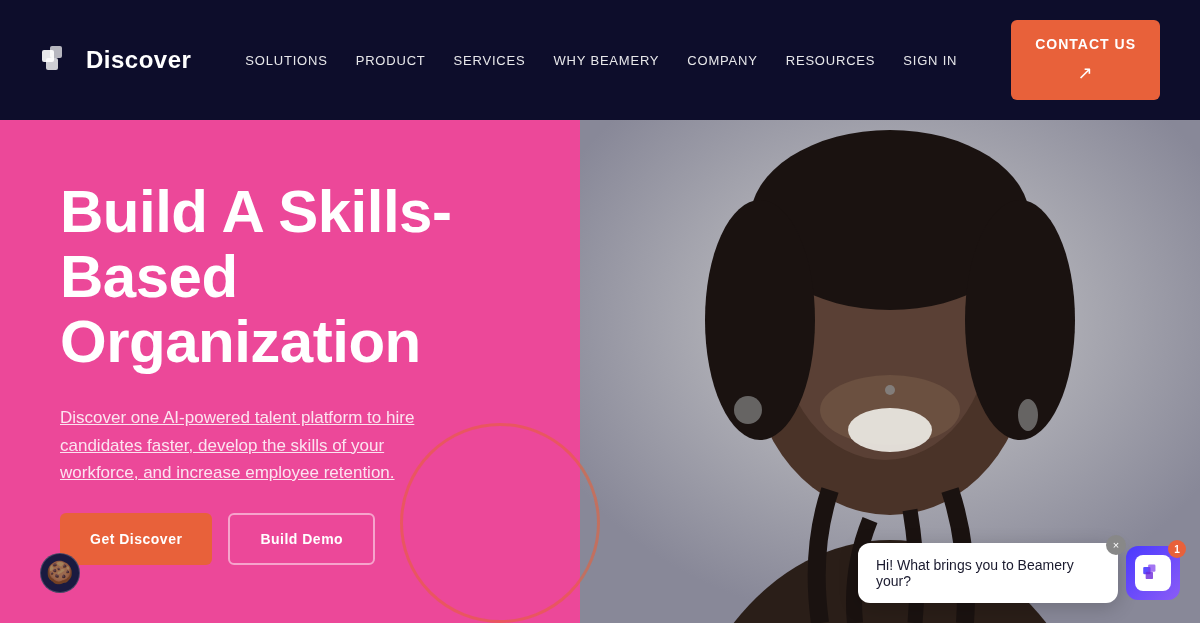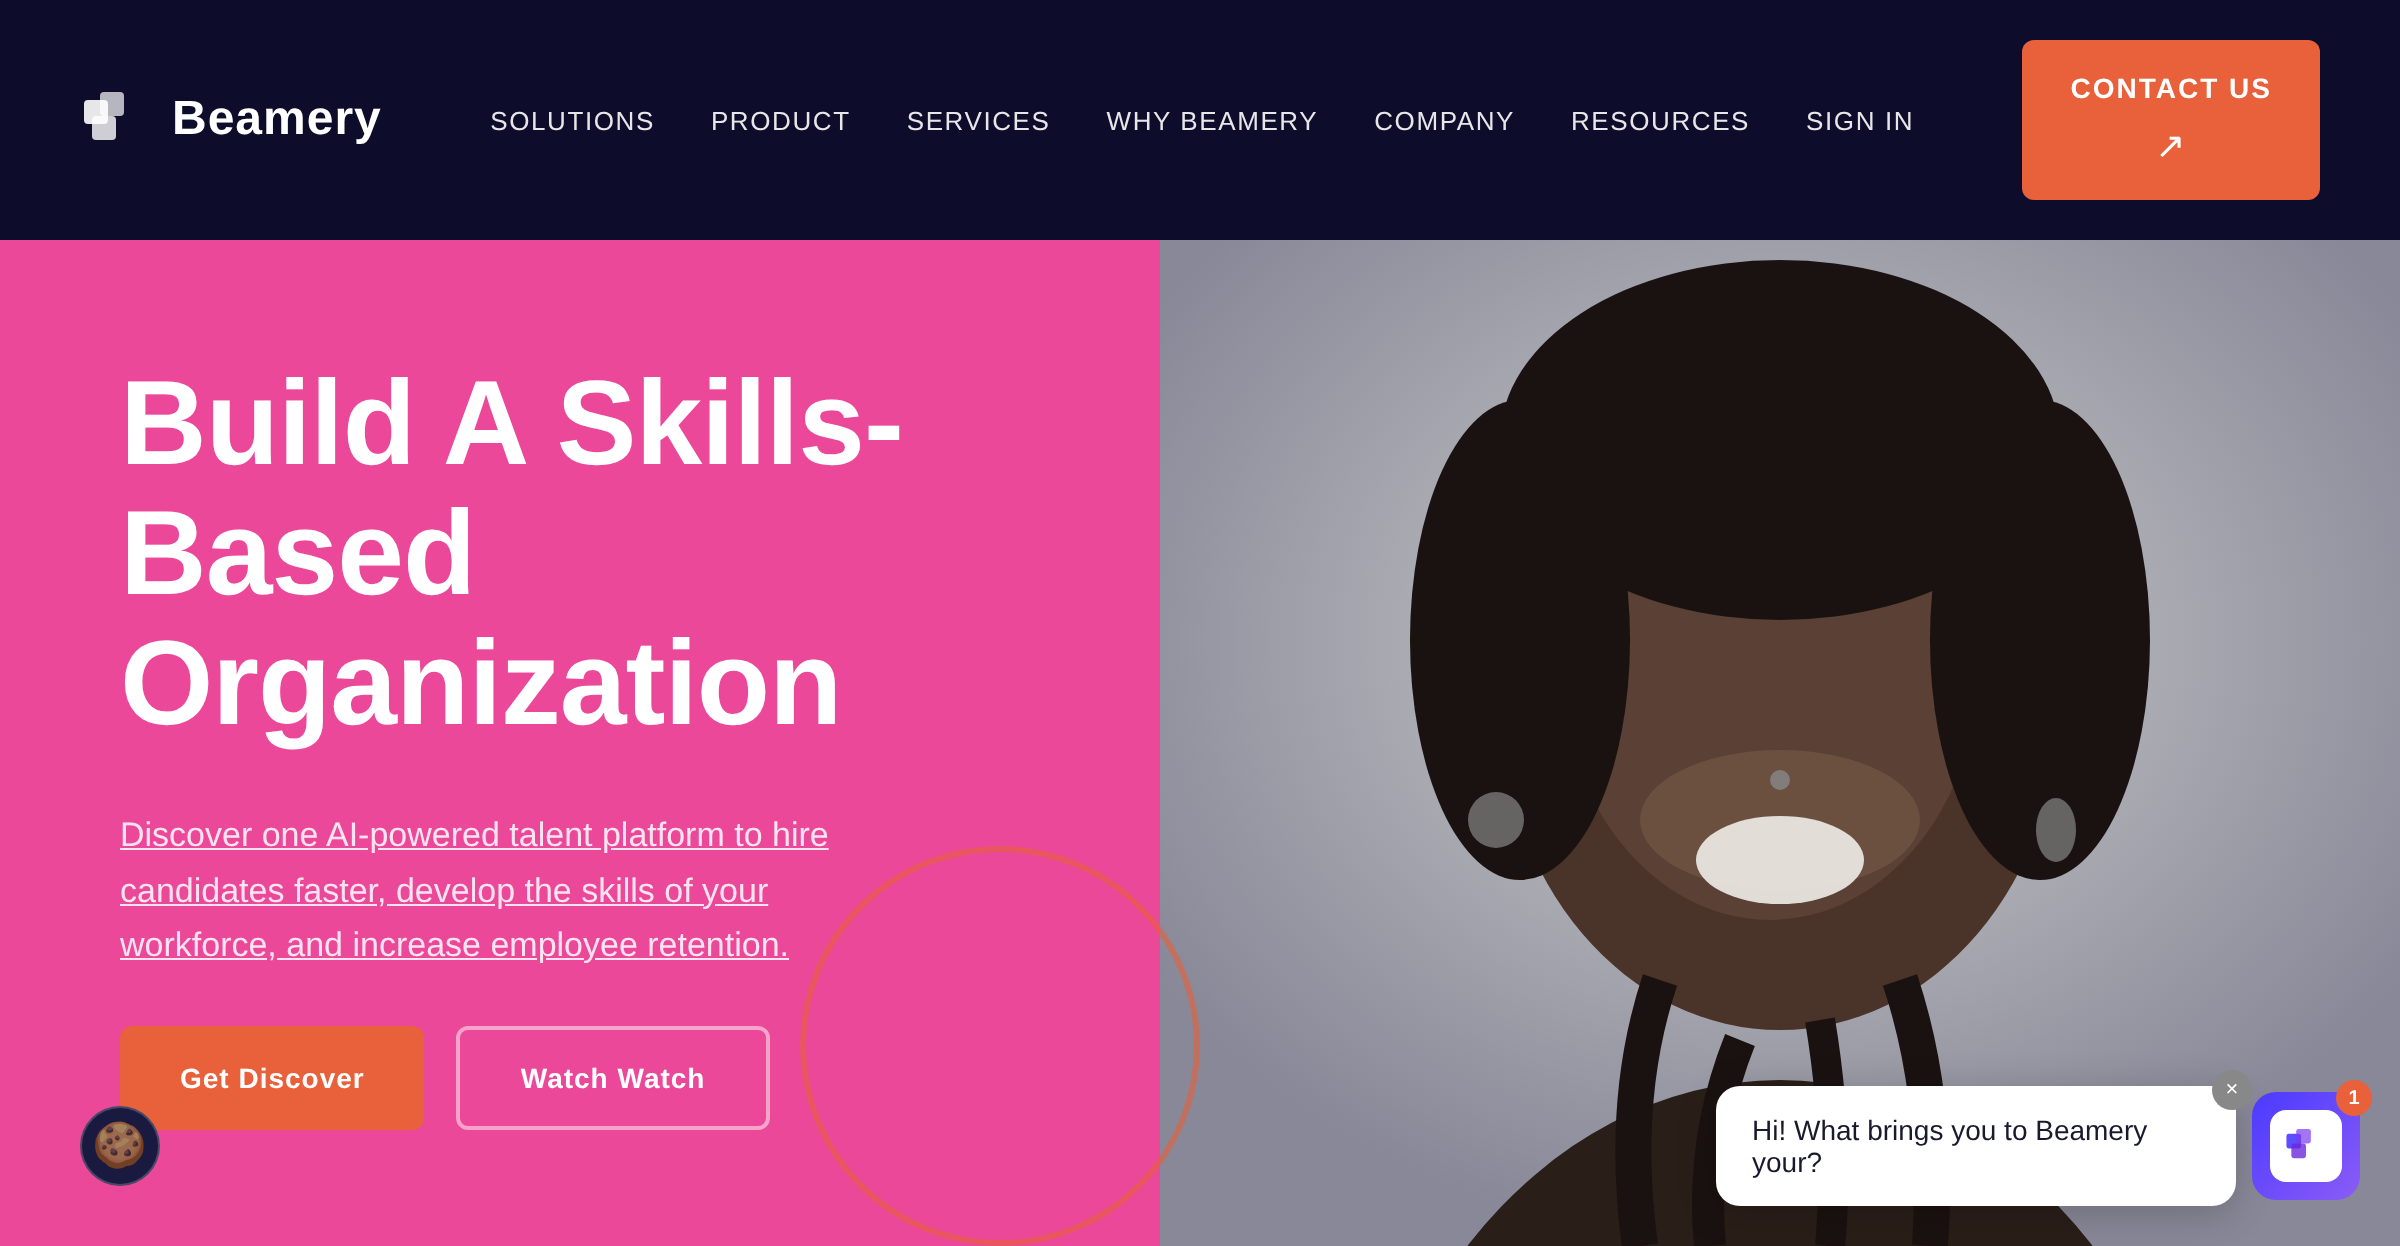--- a/index.html
+++ b/index.html
@@ -284,21 +284,21 @@
 <body>
 
 <header>
   <div class="logo-area">
 
     <svg class="logo-icon" viewBox="0 0 36 36" fill="none" xmlns="http://www.w3.org/2000/svg">
       <rect x="2" y="8" width="12" height="12" rx="2" fill="white" opacity="0.9"></rect>
       <rect x="10" y="4" width="12" height="12" rx="2" fill="white" opacity="0.7"></rect>
       <rect x="6" y="16" width="12" height="12" rx="2" fill="white" opacity="0.8"></rect>
     </svg>
-    <span class="logo-text">Beamery</span>
+    <span class="logo-text">Discover</span>
   </div>
 
   <nav>
     <a class="nav-link">SOLUTIONS</a>
     <a class="nav-link">PRODUCT</a>
     <a class="nav-link">SERVICES</a>
     <a class="nav-link">WHY BEAMERY</a>
     <a class="nav-link">COMPANY</a>
     <a class="nav-link">RESOURCES</a>
     <a class="nav-link">SIGN IN</a>
@@ -309,21 +309,21 @@
     <span class="arrow">↗</span>
   </button>
 </header>
 
 <div class="hero">
   <div class="hero-content">
     <h1 class="hero-title">Build A Skills-Based Organization</h1>
     <p class="hero-subtitle">Discover one AI-powered talent platform to hire candidates faster, develop the skills of your workforce, and increase employee retention.</p>
     <div class="hero-buttons">
       <button class="btn-primary">Get Discover</button>
-      <button class="btn-secondary">Watch Watch</button>
+      <button class="btn-secondary">Build Demo</button>
     </div>
   </div>
 
   <div class="hero-image">
     <div class="hero-image-bg">
 
       <svg class="person-svg" viewBox="0 0 620 503" xmlns="http://www.w3.org/2000/svg">
         <defs>
           <radialGradient id="bgGrad" cx="50%" cy="40%" r="60%">
             <stop offset="0%" stop-color="#cccccc"></stop>

